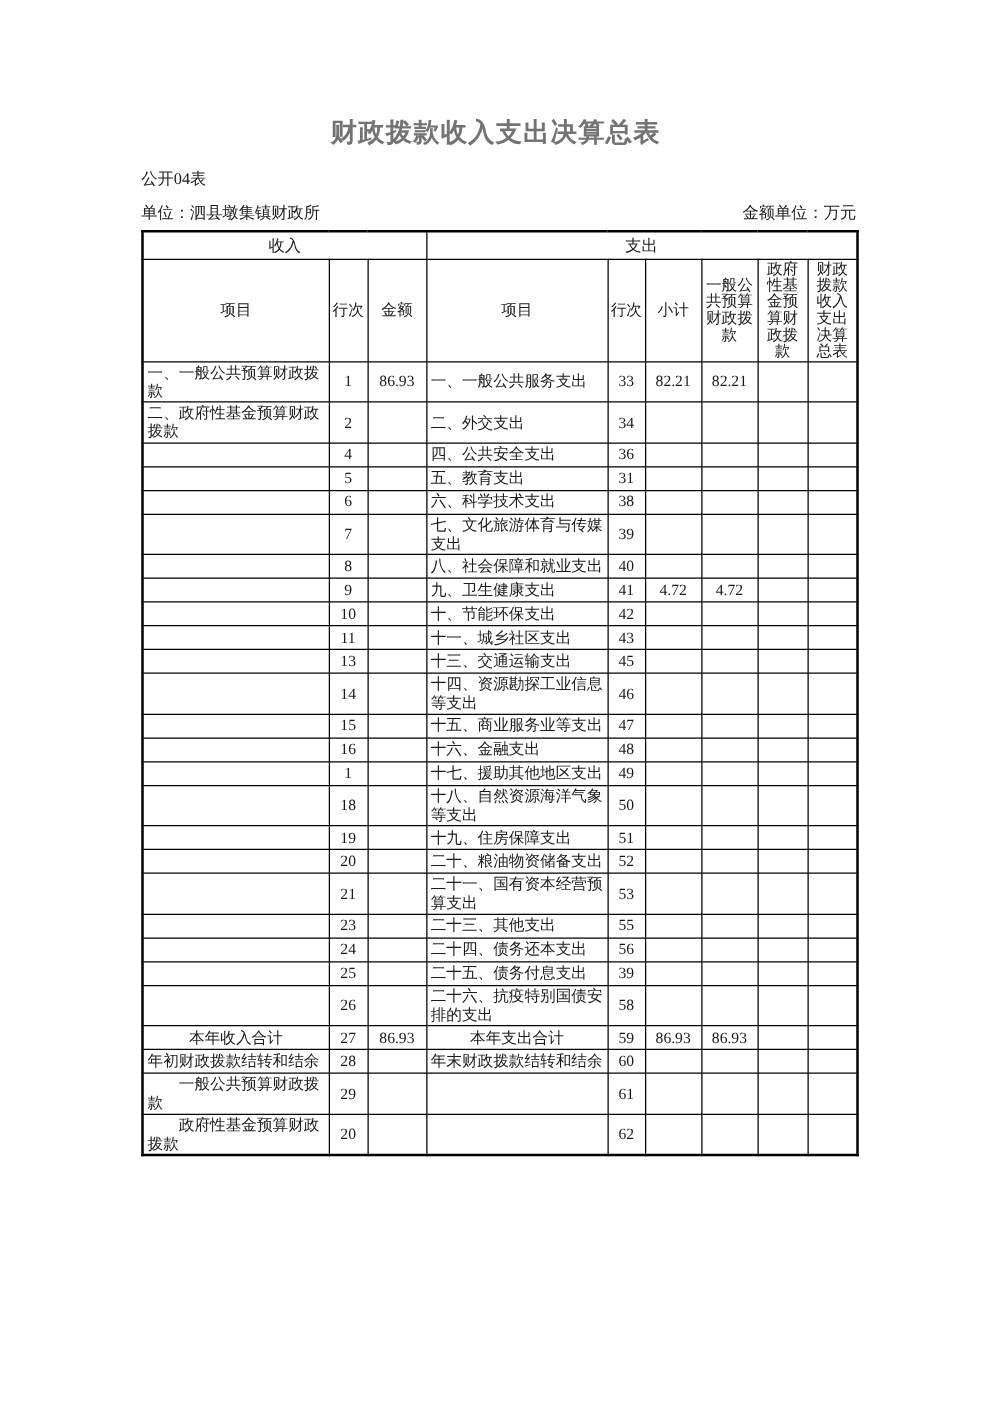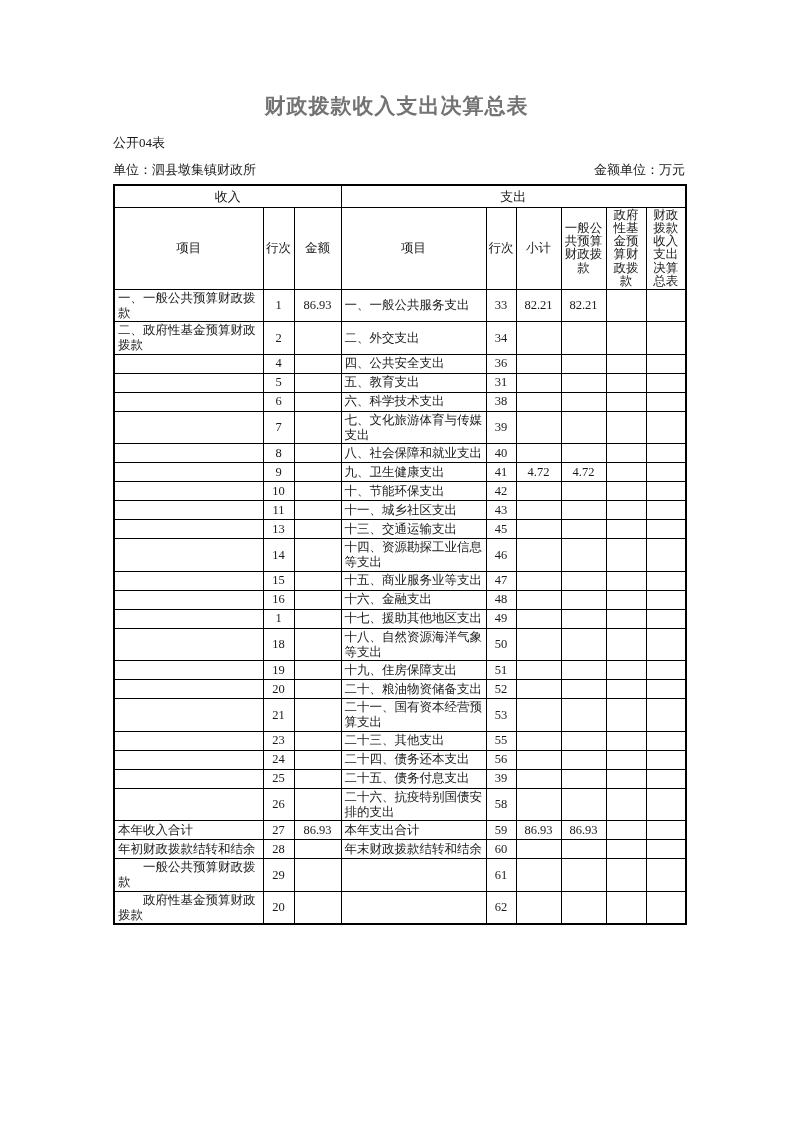--- a/index.html
+++ b/index.html
@@ -22,21 +22,21 @@
   table.main th, table.main td{
     border:1px solid #000;font-size:12.5px;font-weight:normal;
     padding:1px 3px;line-height:1.18;vertical-align:middle;color:#1a1a1a;
     overflow:hidden;
   }
   tr.sec-row th{height:19px;text-align:center;font-size:13px;}
   tr.hdr-row th{height:73px;text-align:center;line-height:1.05;padding:1px 2px;}
   tr.idx-row th{height:18px;text-align:center;}
   td.item{text-align:left;}
   td.num{text-align:center;}
-  td.sum{font-weight:bold;}
+  td.sum{text-align:center;font-weight:bold;}
   tbody tr{height:19px;}
   tbody td{word-break:break-all;}
 </style>
 </head>
 <body>
 
 <div class="page">
   <div class="title">财政拨款收入支出决算总表</div>
   <div class="content">
     <div class="form-no">公开04表</div>

